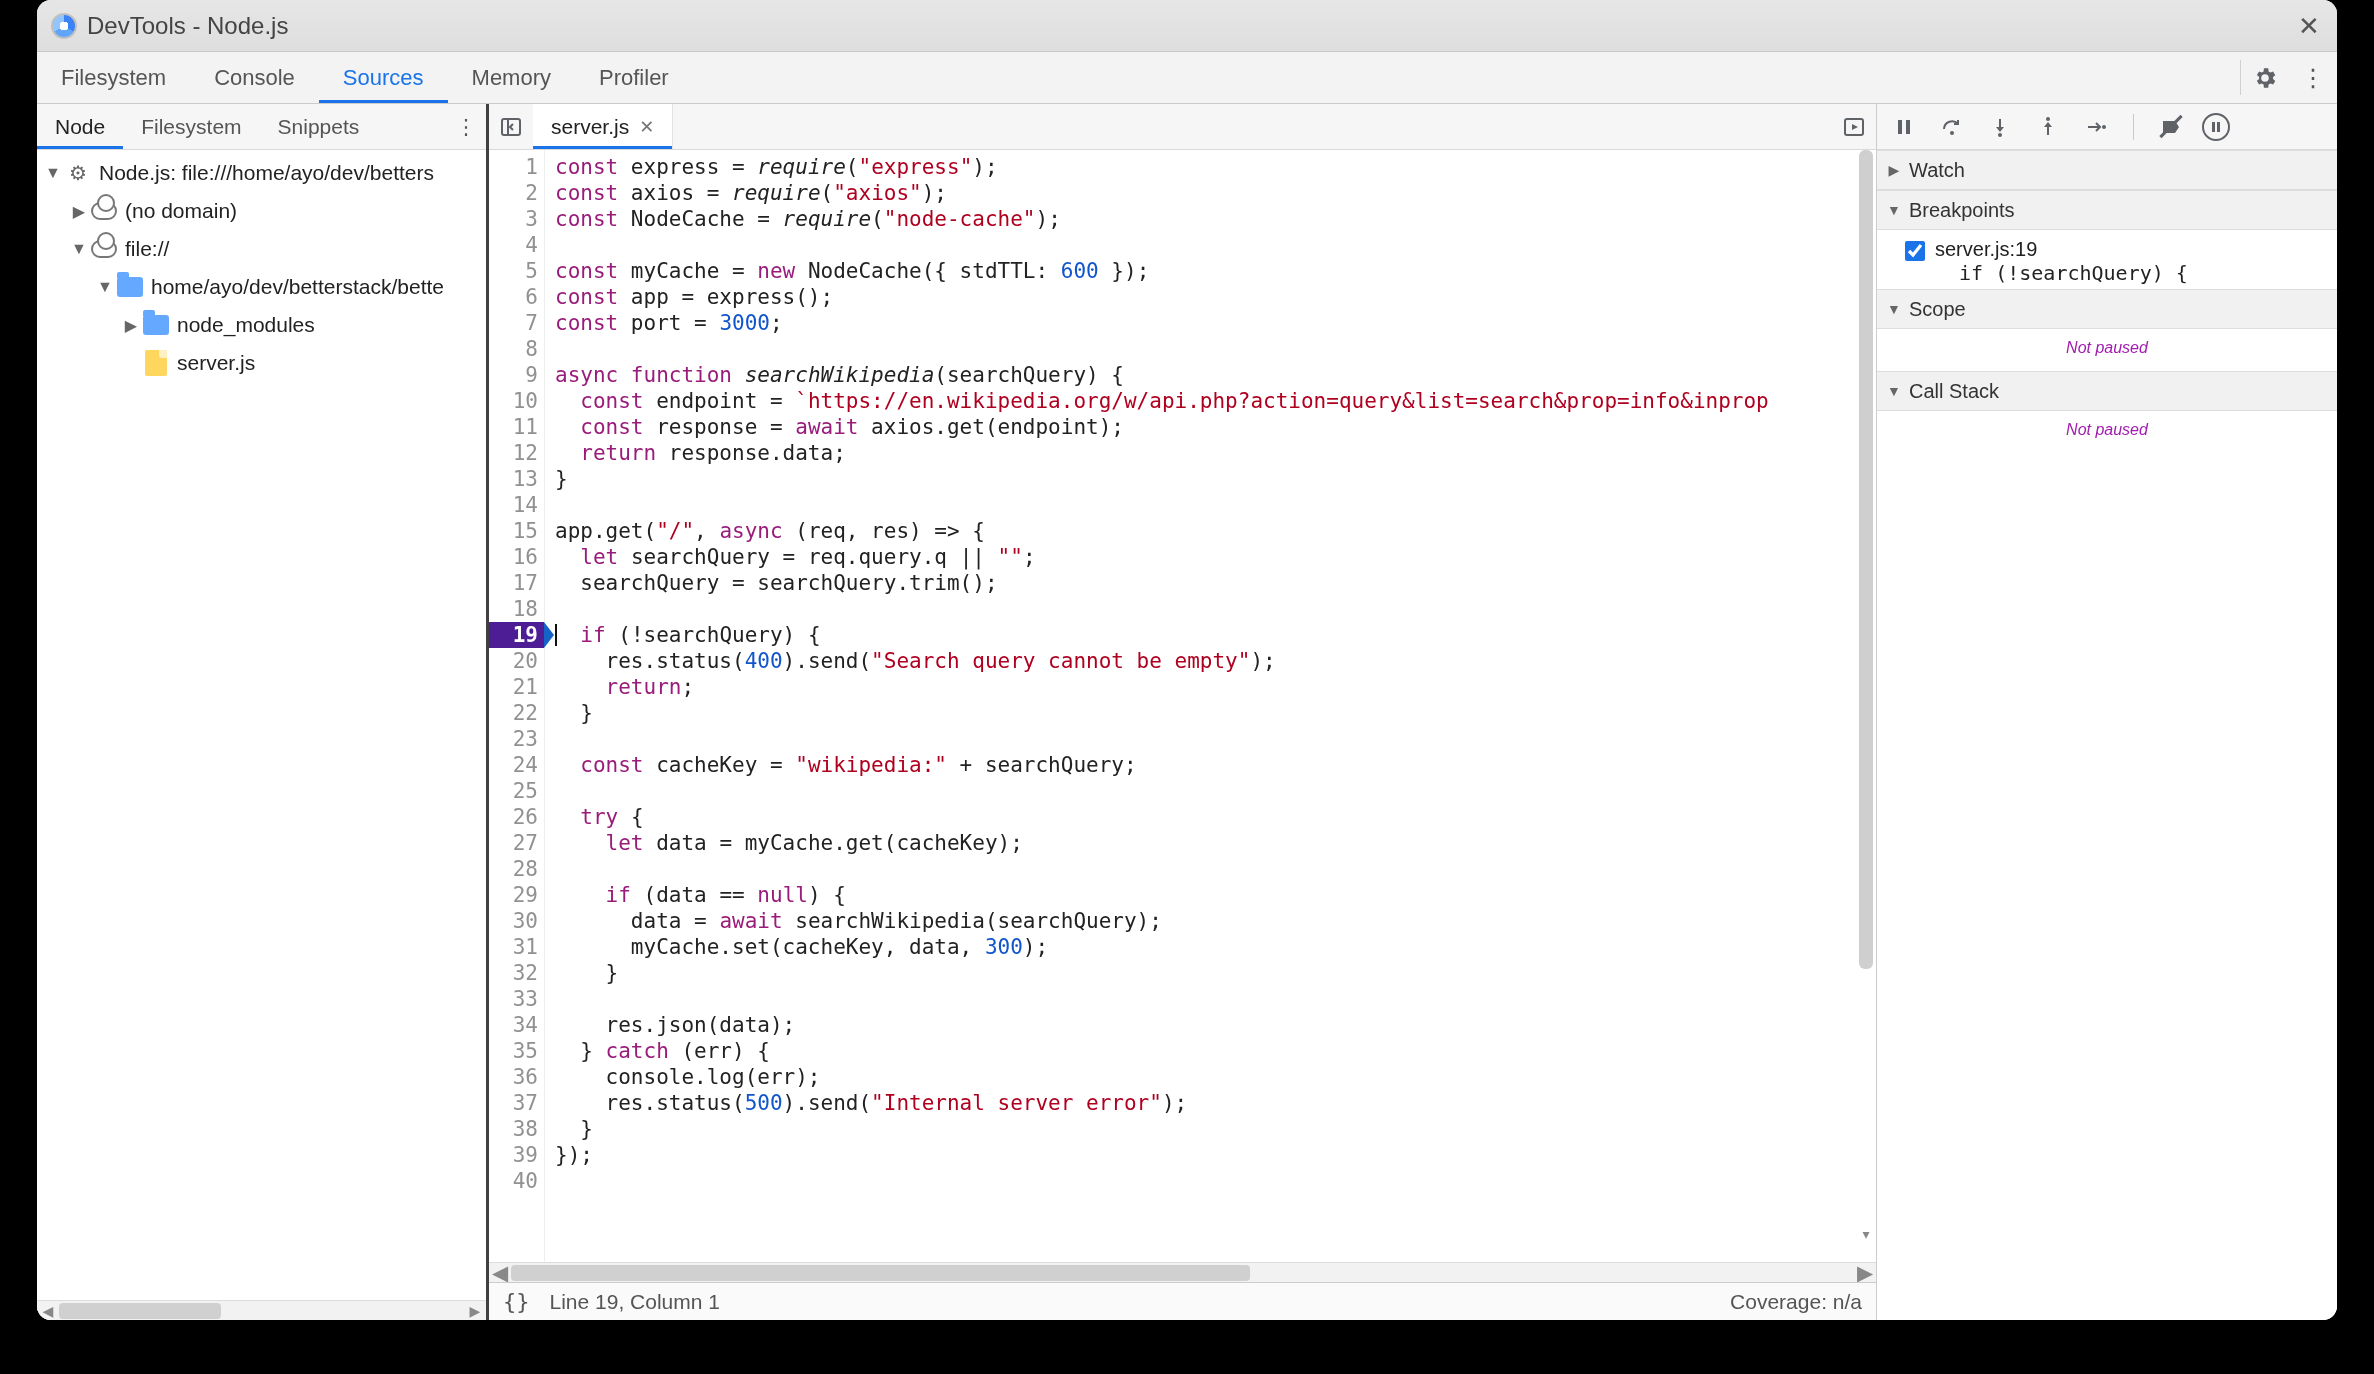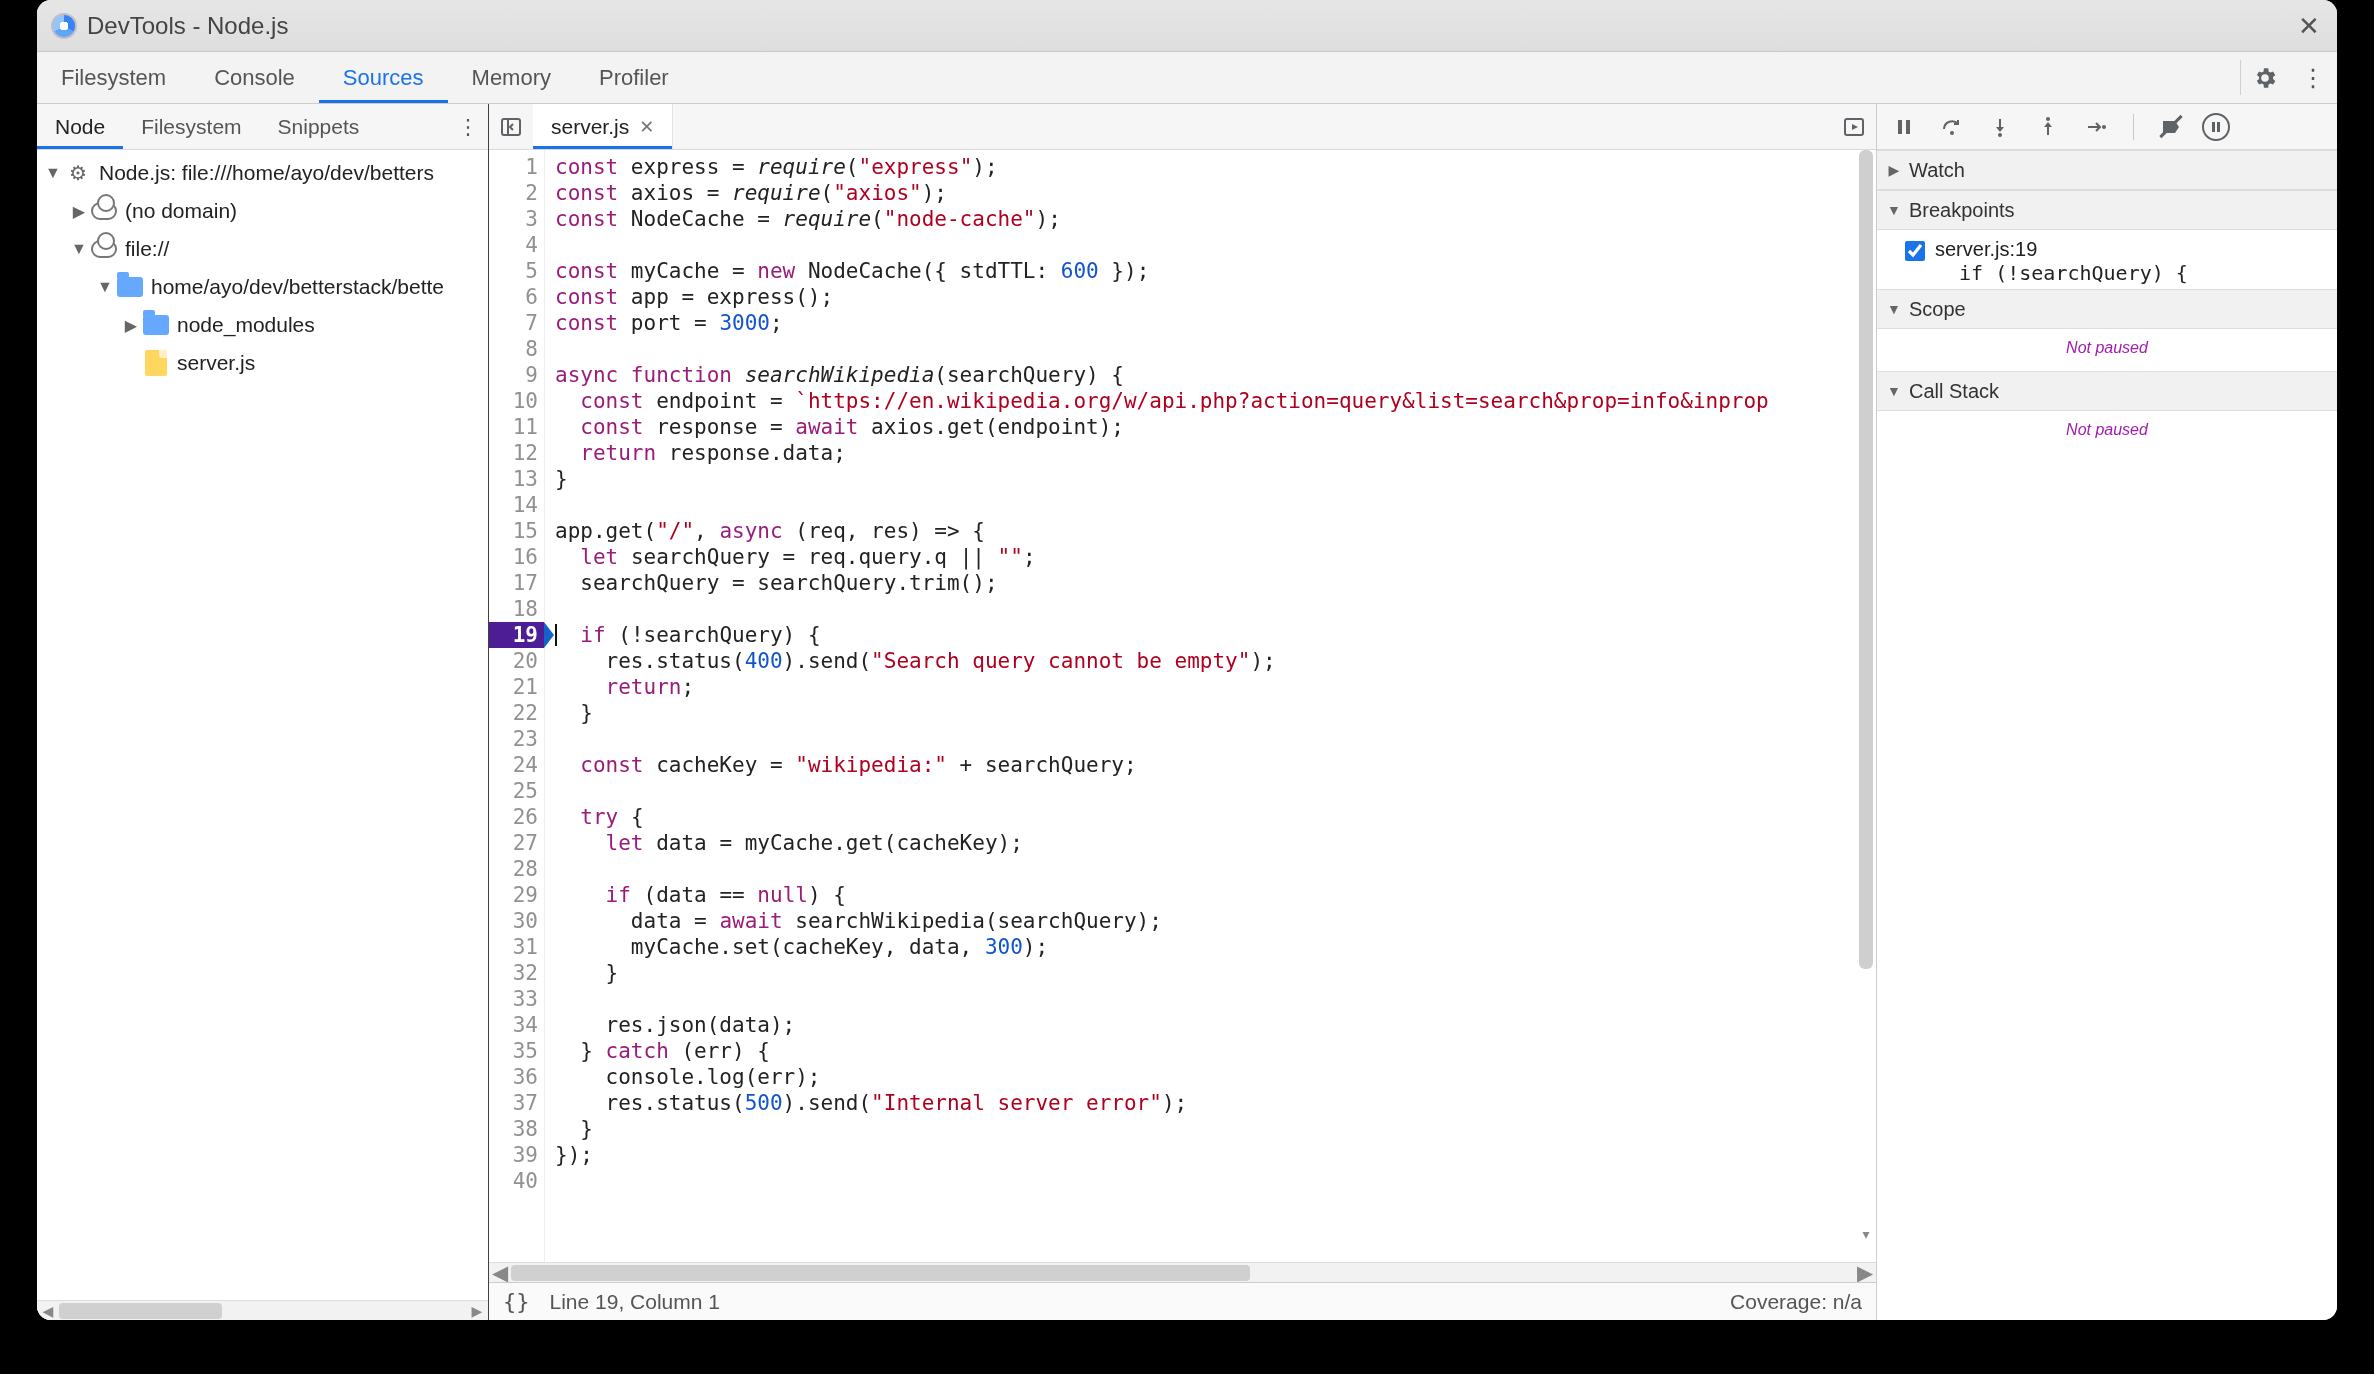--- a/index.html
+++ b/index.html
@@ -77,21 +77,21 @@
     color:#555; cursor:pointer; font-size:24px;
   }
   .toptabs .divider { width:1px; background:#d0d0d0; margin: 8px 0; }
   
   .body {
     flex:1; display:flex; min-height:0;
   }
   
   .nav {
     width: 452px;
-    border-right: 1px solid #404040;
+    border-right: 3px solid #404040;
     display:flex; flex-direction:column;
     background:#fff;
     min-width:0;
   }
   .nav-subtabs {
     height: 46px;
     border-bottom: 1px solid #d9d9d9;
     display:flex; align-items:stretch;
     background:#f6f6f6;
   }

